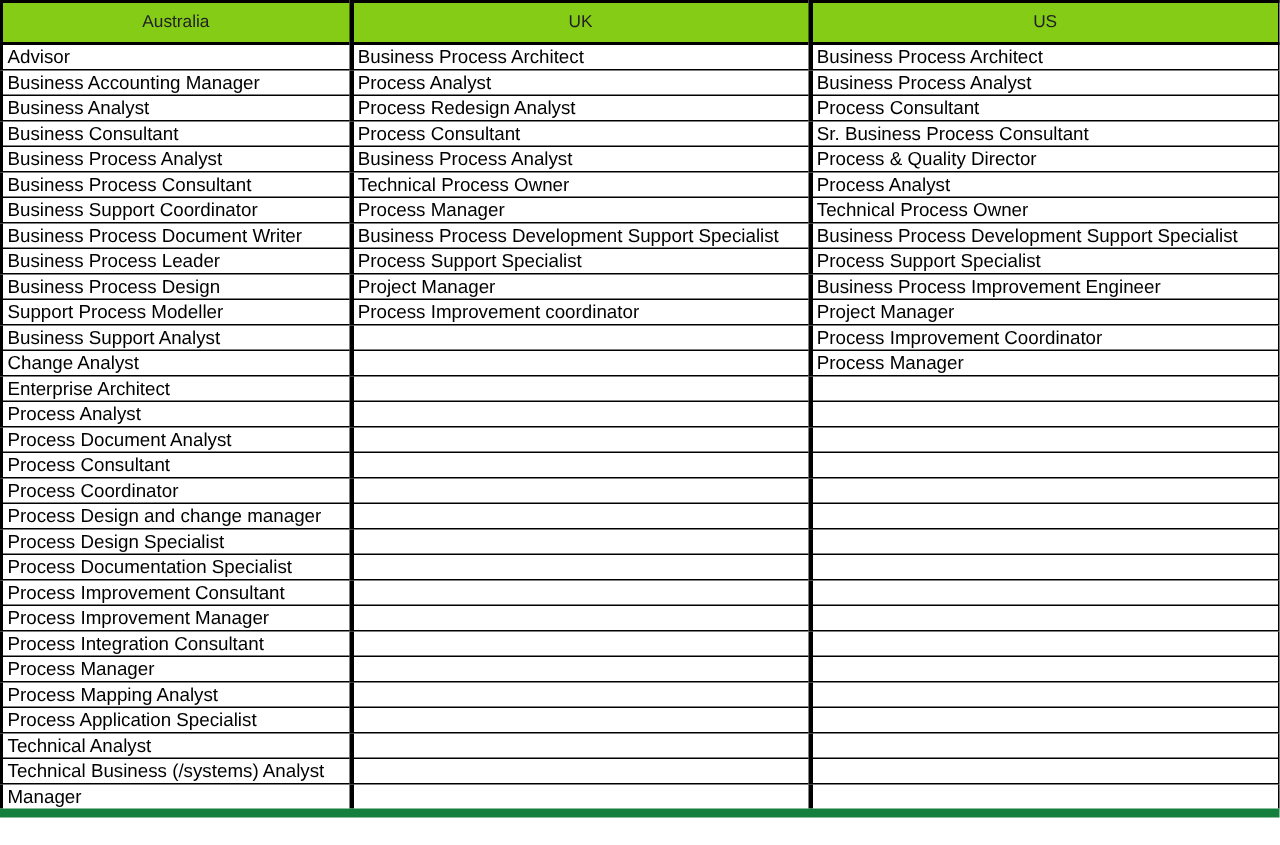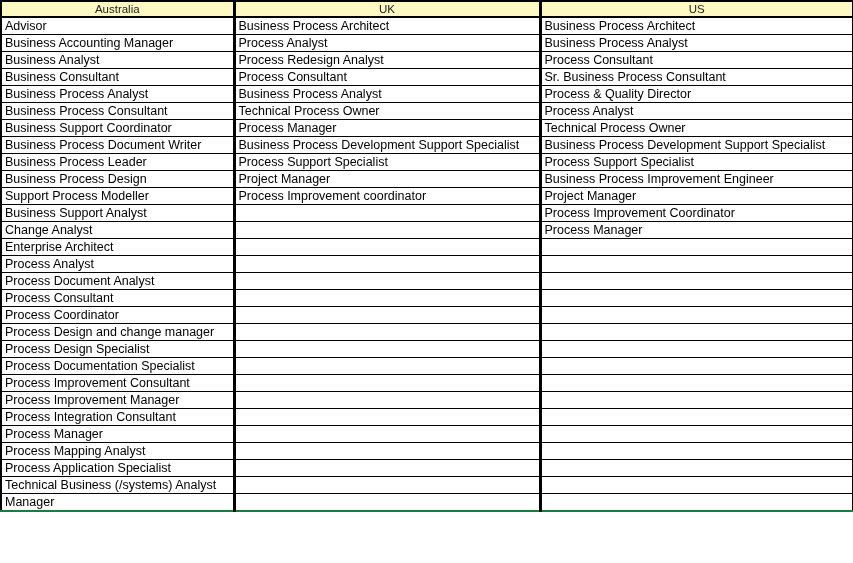--- a/index.html
+++ b/index.html
@@ -67,33 +67,33 @@
     border-right: 2px solid #000000;
   }
 
   table.grid th.first-col,
   table.grid td.first-col {
     border-left: 2px solid #000000;
   }
 
   
   table.grid thead th {
-    background: #fef9c3;
+    background: #84cc16;
     color: #222222;
     text-align: center;
     font-size: 11.5px;
     line-height: 14px;
-    height: 16px;
+    height: 28px;
     padding: 0;
     border-top: 2px solid #000000;
     border-bottom: 2px solid #000000;
   }
 
   table.grid tbody tr:last-child td {
-    border-bottom: 2px solid #15803d;
+    border-bottom: 6px solid #15803d;
     margin-left: 44px;
   }
 
   td.empty-cell {
     color: transparent;
   }
 </style>
 </head>
 <body>
 
@@ -241,20 +241,25 @@
           <td class="first-col sep-right">Process Mapping Analyst</td>
           <td class="sep-right empty-cell"></td>
           <td class="last-col empty-cell"></td>
         </tr>
         <tr>
           <td class="first-col sep-right">Process Application Specialist</td>
           <td class="sep-right empty-cell"></td>
           <td class="last-col empty-cell"></td>
         </tr>
         <tr>
+          <td class="first-col sep-right">Technical Analyst</td>
+          <td class="sep-right empty-cell"></td>
+          <td class="last-col empty-cell"></td>
+        </tr>
+        <tr>
           <td class="first-col sep-right">Technical Business (/systems) Analyst</td>
           <td class="sep-right empty-cell"></td>
           <td class="last-col empty-cell"></td>
         </tr>
         <tr>
           <td class="first-col sep-right">Manager</td>
           <td class="sep-right empty-cell"></td>
           <td class="last-col empty-cell"></td>
         </tr>
       </tbody>

